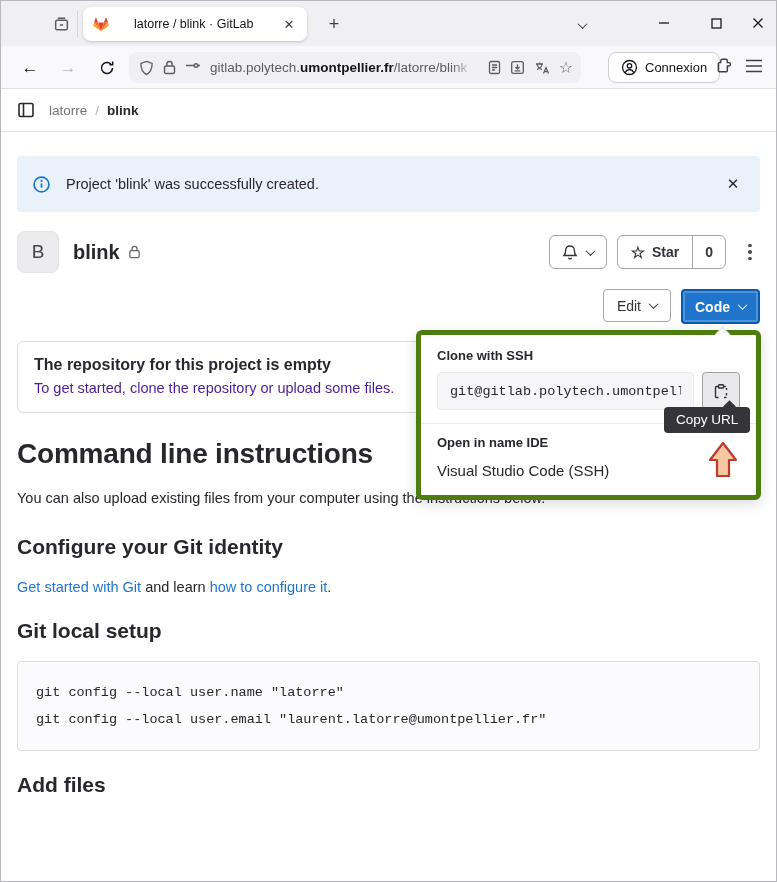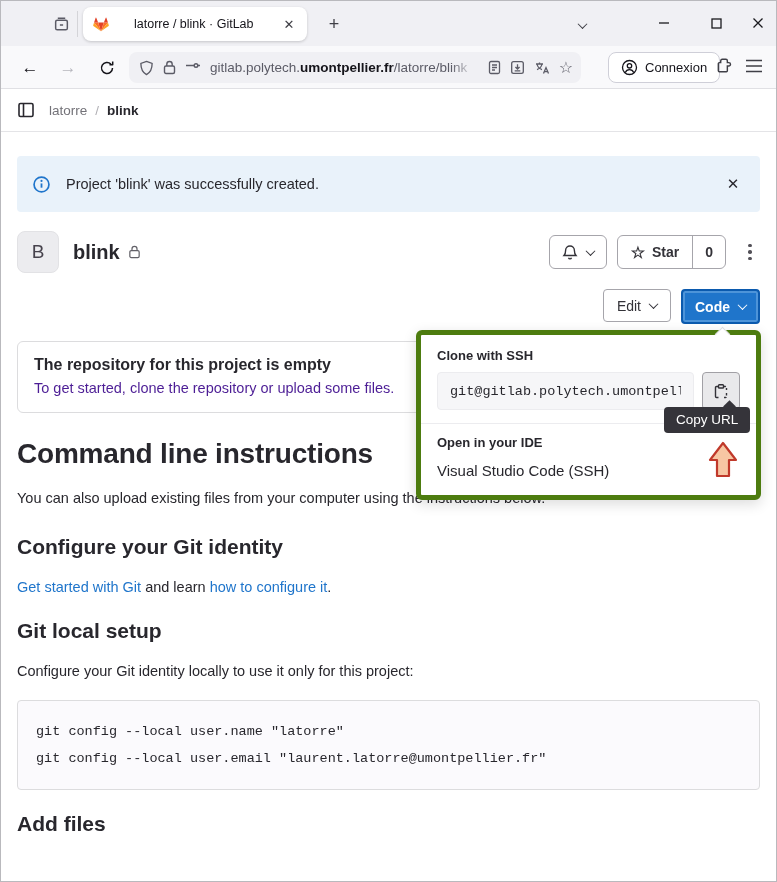--- a/index.html
+++ b/index.html
@@ -297,21 +297,20 @@
     </div>
 
     <h1 class="cli">Command line instructions</h1>
     <p class="body-text">You can also upload existing files from your computer using the instructions below.</p>
 
     <h2 class="sec">Configure your Git identity</h2>
     <p class="body-text"><a class="gl-link">Get started with Git</a><span> and learn </span><a class="gl-link">how to configure it</a><span>.</span></p>
 
 
     <h2 class="sec" style="margin-top:21px">Git local setup</h2>
-    <p class="body-text">Configure your Git identity locally to use it only for this project:</p>
 
     <div class="code-block"><span>git config --local user.name "latorre"</span>
 <span>git config --local user.email "laurent.latorre@umontpellier.fr"</span></div>
 
     <h2 class="sec" style="margin-top:22px">Add files</h2>
 
   </div>
 
   <div class="code-panel">
     <div class="panel-label">Clone with SSH</div>
@@ -319,21 +318,21 @@
       <input class="ssh-input" readonly="" value="git@gitlab.polytech.umontpellier" style="">
       <div class="copy-btn">
         <svg width="16" height="17" viewBox="0 0 16 17" fill="none" stroke="currentColor" stroke-width="1.4">
             <path d="M5.5 3.5h-2a1 1 0 0 0-1 1v9a1 1 0 0 0 1 1h2"></path>
             <path d="M10.5 3.5h2a1 1 0 0 1 1 1v2.5M13.5 10v3.5a1 1 0 0 1-1 1H9.5" stroke-dasharray="2.4 1.6"></path>
             <rect x="5.5" y="1.8" width="5" height="3.2" rx="0.8"></rect>
           </svg>
       </div>
     </div>
     <div class="panel-divider"></div>
-    <div class="panel-label" style="margin-bottom:3px">Open in your IDE</div>
+    <div class="panel-label" style="margin-bottom:3px">Open in name IDE</div>
     <div class="panel-item">Visual Studio Code (SSH)</div>
   </div>
 
   <div class="tooltip">Copy URL</div>
 
   <div class="cursor">
     <svg width="36" height="42" viewBox="0 0 36 42">
         <path d="M18 3 31 20h-7v16h-12V20H5z" fill="#f7c6a3" stroke="#c0392b" stroke-width="2.2" stroke-linejoin="round"></path>
       </svg>
   </div>

